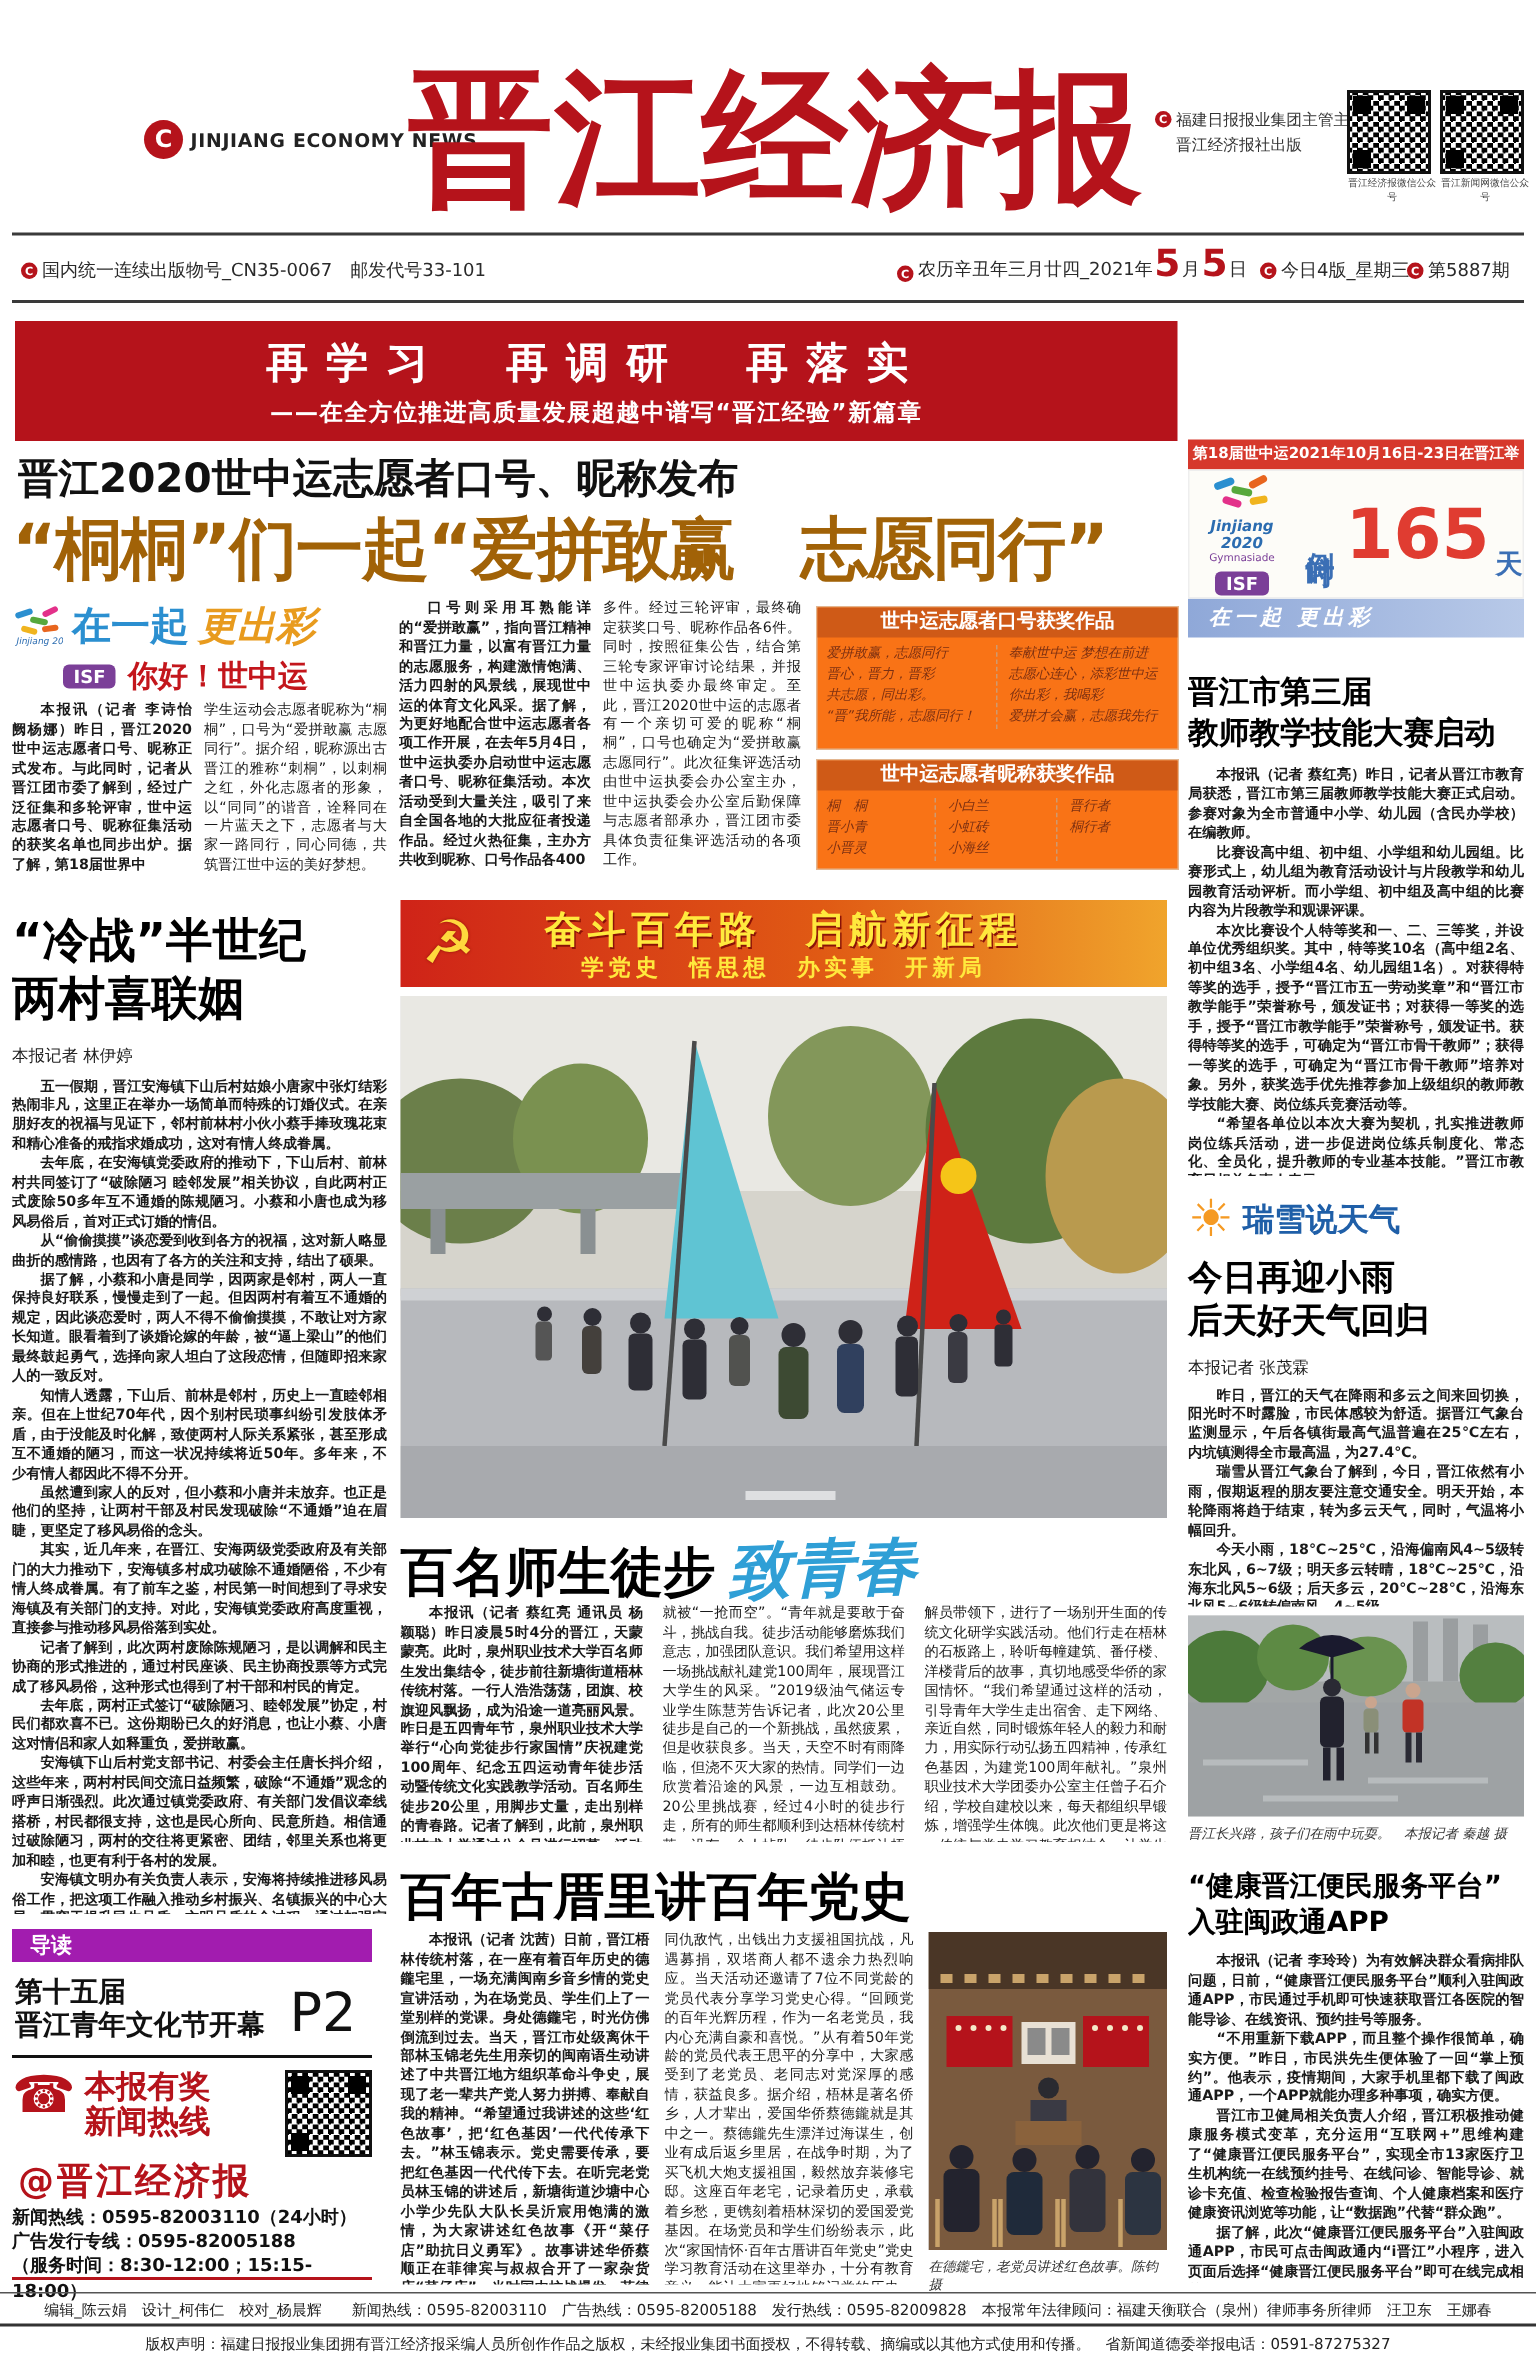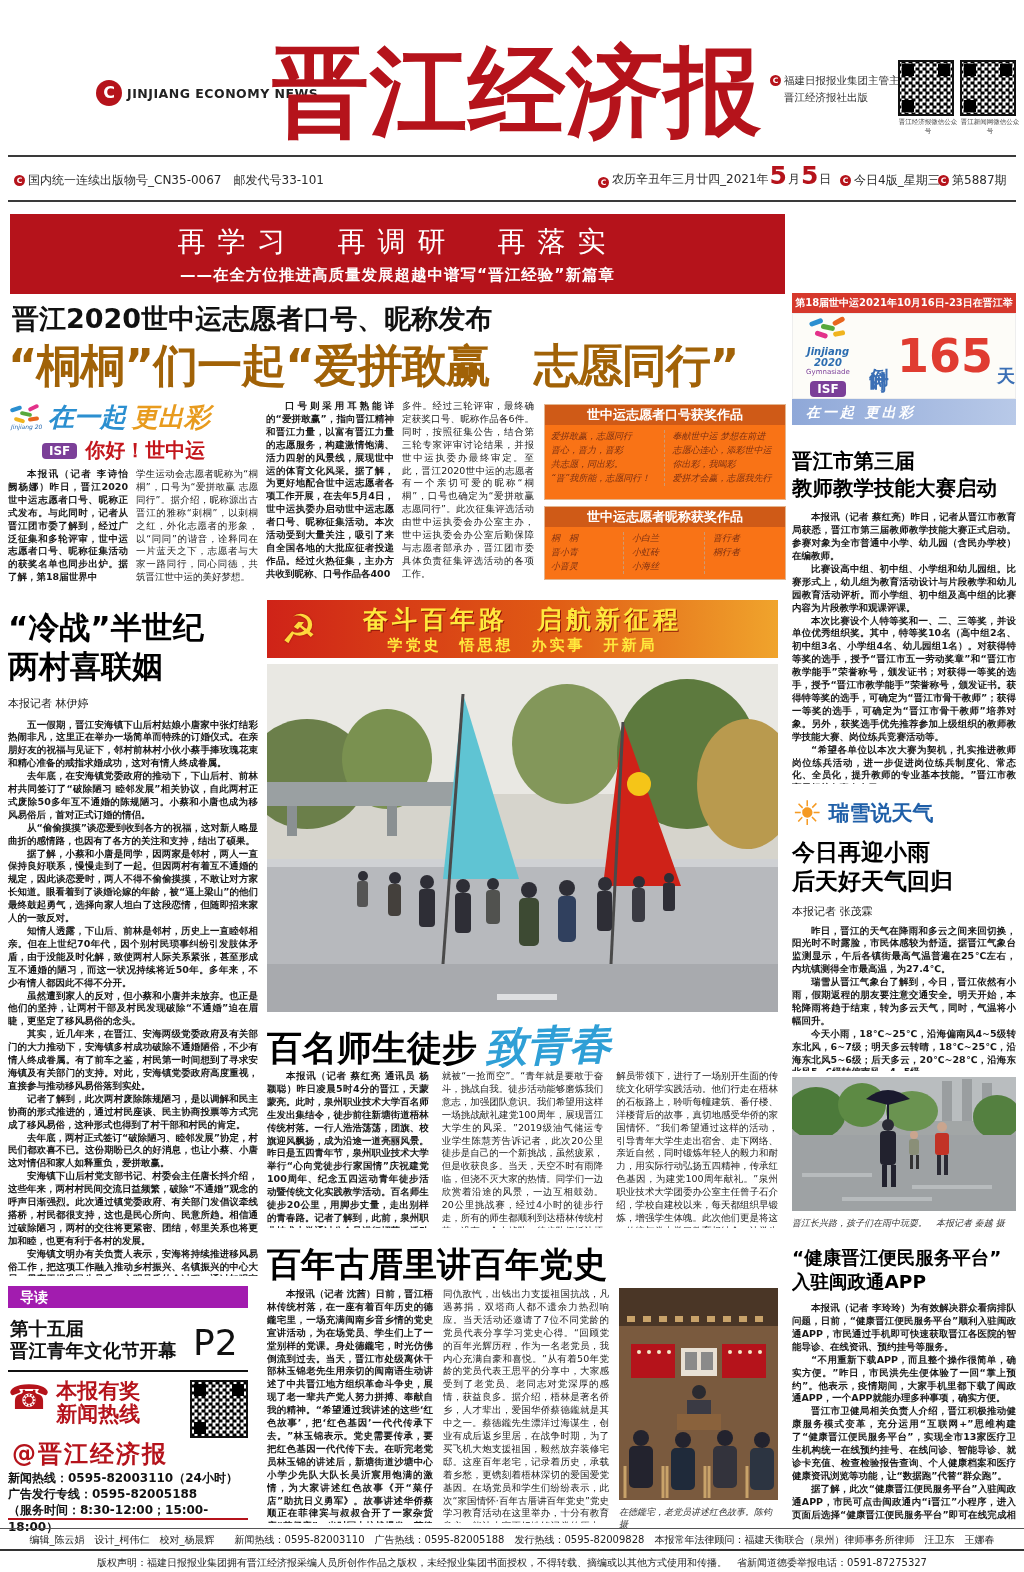--- a/index.html
+++ b/index.html
@@ -22,32 +22,32 @@
   .qr-cap { font-size:6.5px; color:#444; width:60px; text-align:center; margin-top:2px; }
   .rule { left:8px; width:1008px; border-top:2px solid #3a3a3a; }
   .pub-code { left:14px; top:172px; font-size:12px; color:#2a2a2a; }
   .date-group { left:598px; top:165px; font-size:12px; color:#2a2a2a; display:flex; align-items:flex-end; }
   .big5 { color:#b5131b; font-size:25px; font-weight:700; line-height:0.9; margin:0 1px; }
   .edition { left:840px; top:172px; font-size:12px; color:#2a2a2a; }
   .issue { left:938px; top:172px; font-size:12px; color:#2a2a2a; }
 
   
   .slogan-banner { left:10px; top:214px; width:775px; height:80px; background:#b5131b; color:#fff; text-align:center; }
-  .slogan-l1 { font-size:28px; font-weight:400; letter-spacing:12px; padding-top:9px; }
+  .slogan-l1 { font-size:28px; font-weight:700; letter-spacing:12px; padding-top:9px; }
   .slogan-l2 { font-size:15.5px; font-weight:700; margin-top:4px; letter-spacing:1px; }
 
   
   .kicker { left:12px; top:301px; font-size:27px; font-weight:700; color:#111; }
   .headline { left:8px; top:336px; width:778px; font-size:45px; font-weight:700; color:#a16207; letter-spacing:-1px; }
 
   
   .lead-region { left:8px; top:400px; width:778px; height:198px; }
   .lead-logo { position:absolute; left:0; top:0; width:250px; height:62px; }
   .lg-row1 { display:flex; align-items:center; gap:6px; }
-  .lg-slogan1 { font-size:26px; font-weight:700; color:#2b8fd0; font-style:italic; }
+  .lg-slogan1 { font-size:26px; font-weight:700; color:#2b8fd0; }
   .lg-slogan2 { font-size:26px; font-weight:700; color:#e89b1e; font-style:italic; }
   .lg-row2 { display:flex; align-items:center; gap:8px; margin-top:2px; margin-left:34px; }
   .isf-badge { background:#7b3f98; color:#fff; font-weight:700; font-size:12px; border-radius:4px; padding:1px 7px; }
   .lg-hello { font-size:20px; font-weight:700; color:#c3161c; }
   .body-txt { font-size:9.5px; line-height:1.36; text-align:justify; color:#1a1a1a; }
   .body-txt p { text-indent:2em;font-weight:bold; }
   .lead-col { position:absolute; overflow:hidden; }
   .c1 { left:0; top:68px; width:120px; height:130px; }
   .c2 { left:128px; top:68px; width:122px; height:130px; }
   .c3 { left:258px; top:0; width:128px; height:198px; }
@@ -307,21 +307,21 @@
         <div>新闻热线</div>
       </div>
       <div style="margin-left:auto">
           <div class="qr" style="width:58px;height:58px;"></div>
         </div>
     </div>
     <div class="hot-handle">@晋江经济报</div>
     <div class="hot-phones">
       <div>新闻热线：0595-82003110（24小时）</div>
       <div>广告发行专线：0595-82005188</div>
-      <div>（服务时间：8:30-12:00；15:00-18:00）</div>
+      <div>（服务时间：8:30-12:00；15:15-18:00）</div>
     </div>
     <div class="guide-red-rule"></div>
   </div>
 
   <div class="abs party-banner">
     <span class="pb-emblem">☭</span>
     <div class="pb-l1">奋斗百年路　启航新征程</div>
     <div class="pb-l2">学党史　悟思想　办实事　开新局</div>
   </div>
 

